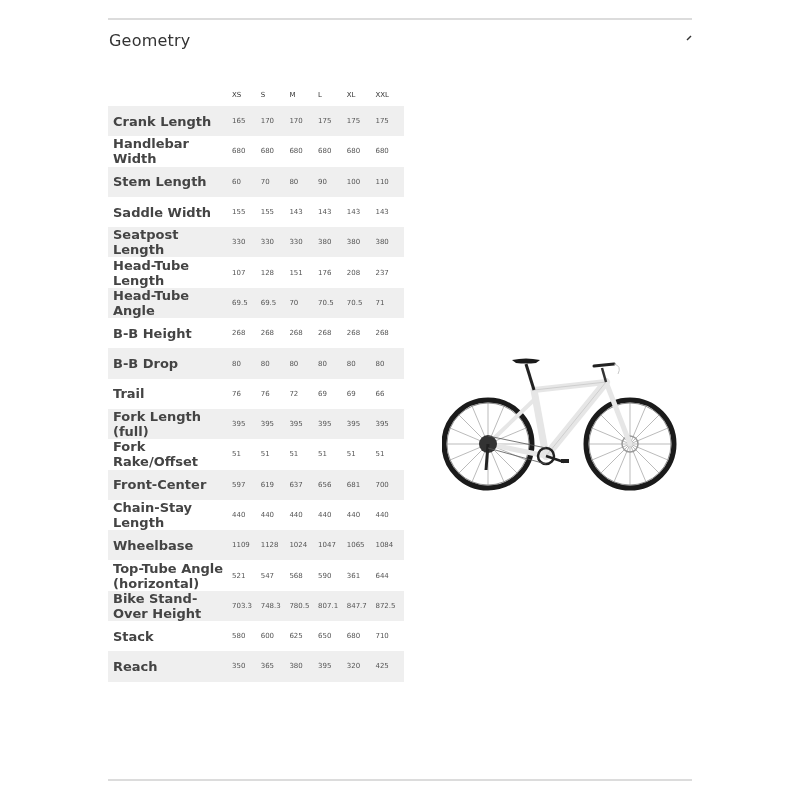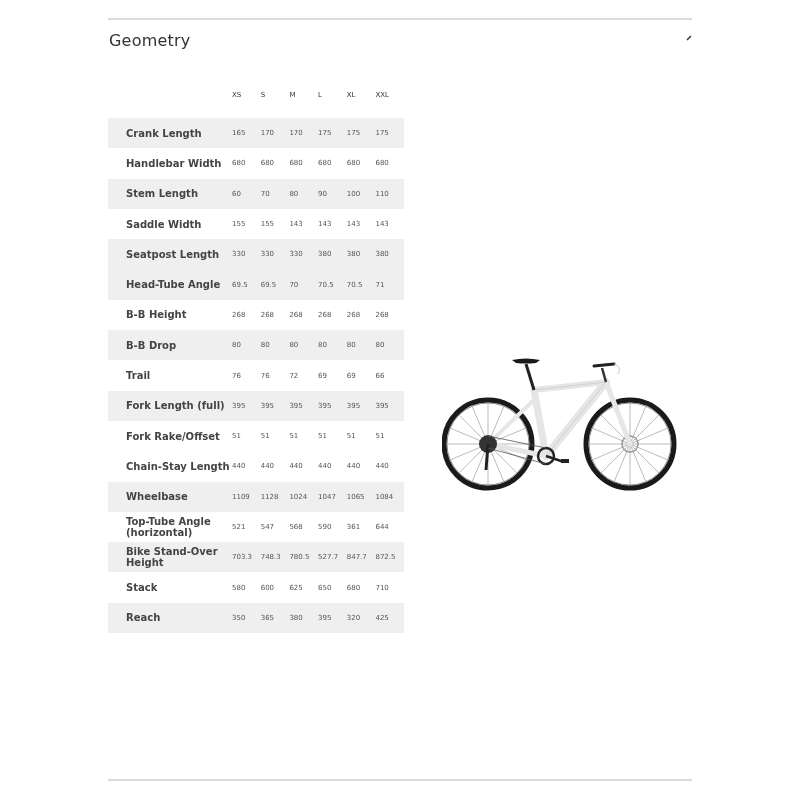--- a/index.html
+++ b/index.html
@@ -5,23 +5,23 @@
   html, body { margin: 0; padding: 0; background: #ffffff; }
   body { width: 800px; height: 800px; position: relative; overflow: hidden;
          font-family: "DejaVu Sans", "Liberation Sans", sans-serif; color: #333; }
   .rule { position: absolute; left: 108px; width: 584px; height: 2px; background: #dcdcdc; }
   .rule.top { top: 18px; }
   .rule.bottom { top: 779px; }
   .section-title { position: absolute; left: 109px; top: 31px; font-size: 16px; color: #333; letter-spacing: 0.2px; }
   .collapse-icon { position: absolute; left: 686px; top: 35px; width: 6px; height: 6px; cursor: pointer; }
   .collapse-icon svg { display: block; }
   .geo-table { position: absolute; left: 108px; top: 84px; width: 296px; border-collapse: collapse; table-layout: fixed; }
-  .geo-table th { height: 22px; font-size: 7px; font-weight: normal; color: #333; text-align: left; padding: 0 0 12px 0; vertical-align: middle; }
+  .geo-table th { height: 22px; font-size: 7px; font-weight: normal; color: #333; text-align: left; padding: 0 0 0 0; vertical-align: middle; }
   .geo-table td { height: 30.3px; font-size: 7px; color: #555; padding: 0; vertical-align: middle; }
-  .geo-table td.label { font-weight: bold; color: #444; padding-left: 18px; font-size: 10px; }
+  .geo-table td.label { font-weight: bold; color: #444; padding-left: 5px; font-size: 13px; }
   .geo-table tr.shade td { background: #efefef; }
   .geo-table col.c-label { width: 124px; }
   .geo-table col.c-val { width: 28.7px; }
   .bike { position: absolute; left: 442px; top: 352px; width: 236px; height: 146px; }
 </style>
 </head>
 <body>
 
 <div class="rule top"></div>
 
@@ -93,20 +93,29 @@
       </tr>
       <tr class="shade">
         <td class="label">Seatpost Length</td>
         <td>330</td>
         <td>330</td>
         <td>330</td>
         <td>380</td>
         <td>380</td>
         <td>380</td>
       </tr>
+      <tr>
+        <td class="label">Head-Tube Length</td>
+        <td>107</td>
+        <td>128</td>
+        <td>151</td>
+        <td>176</td>
+        <td>208</td>
+        <td>237</td>
+      </tr>
       <tr class="shade">
         <td class="label">Head-Tube Angle</td>
         <td>69.5</td>
         <td>69.5</td>
         <td>70</td>
         <td>70.5</td>
         <td>70.5</td>
         <td>71</td>
       </tr>
       <tr>
@@ -147,20 +156,29 @@
       </tr>
       <tr>
         <td class="label">Fork Rake/Offset</td>
         <td>51</td>
         <td>51</td>
         <td>51</td>
         <td>51</td>
         <td>51</td>
         <td>51</td>
       </tr>
+      <tr class="shade">
+        <td class="label">Front-Center</td>
+        <td>597</td>
+        <td>619</td>
+        <td>637</td>
+        <td>656</td>
+        <td>681</td>
+        <td>700</td>
+      </tr>
       <tr>
         <td class="label">Chain-Stay Length</td>
         <td>440</td>
         <td>440</td>
         <td>440</td>
         <td>440</td>
         <td>440</td>
         <td>440</td>
       </tr>
       <tr class="shade">
@@ -179,21 +197,21 @@
         <td>568</td>
         <td>590</td>
         <td>361</td>
         <td>644</td>
       </tr>
       <tr class="shade">
         <td class="label">Bike Stand-Over Height</td>
         <td>703.3</td>
         <td>748.3</td>
         <td>780.5</td>
-        <td>527.7</td>
+        <td>807.1</td>
         <td>847.7</td>
         <td>872.5</td>
       </tr>
       <tr>
         <td class="label">Stack</td>
         <td>580</td>
         <td>600</td>
         <td>625</td>
         <td>650</td>
         <td>680</td>

